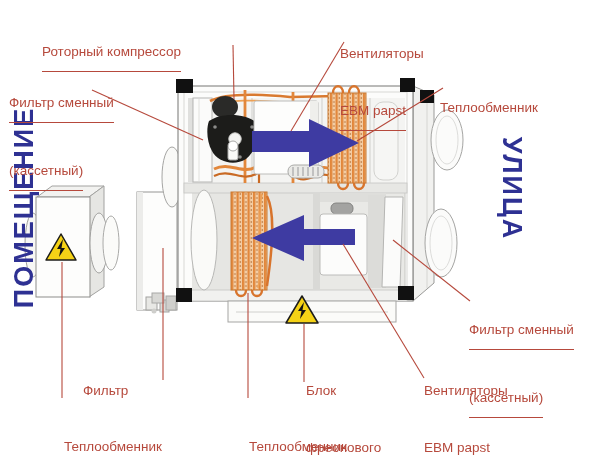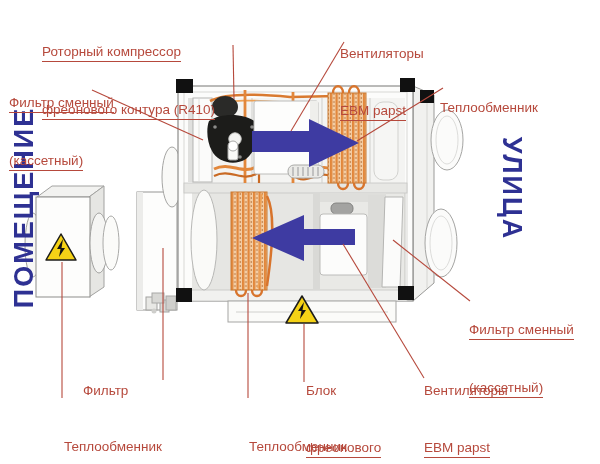--- a/index.html
+++ b/index.html
@@ -2,21 +2,21 @@
 <html style="--label-red: #b6493c; --zone-blue: #2e3193; --arrow-blue: #3e3ba2; --pipe-orange: #e2873b; --warning-yellow: #f5d216;"><head>
 <meta charset="utf-8">
 <style>
   html,body{margin:0;padding:0;background:#fff;}
   .stage{position:relative;width:600px;height:464px;overflow:hidden;background:#fff;
          font-family:"Liberation Sans",sans-serif;}
   .stage svg{position:absolute;left:0;top:0;}
   .lbl{position:absolute;font-size:13.5px;line-height:19px;color:var(--label-red,#b6493c);
        white-space:pre;z-index:5;}
   .lbl .ln{display:block;width:max-content;}
-  .lbl .u{border-bottom:1.2px solid currentColor;padding-bottom:0px;}
+  .lbl .u{border-bottom:1.2px solid currentColor;padding-bottom:10px;}
   .zone{position:absolute;font-size:27px;font-weight:bold;color:var(--zone-blue,#2e3193);
         letter-spacing:2px;text-align:center;z-index:4;}
   .zone-left{left:-81px;top:192px;width:210px;transform:rotate(-90deg);}
   .zone-right{left:431px;top:173px;width:160px;transform:rotate(90deg);}
 </style>
 </head>
 <body>
 
 <div class="stage">
 
@@ -173,21 +173,20 @@
     <line x1="248" y1="398" x2="248" y2="293"></line>
     <line x1="424" y1="378" x2="343" y2="244"></line>
   </g>
 </svg>
 
 <div class="zone zone-left">ПОМЕЩЕНИЕ</div>
 <div class="zone zone-right">УЛИЦА</div>
 
 <div class="lbl" style="left:42px;top:4px">
   <span class="ln u">Роторный компрессор</span>
-  <span class="ln u">фреонового контура (R410)</span>
 </div>
 <div class="lbl" style="left:9px;top:55px">
   <span class="ln u">Фильтр сменный</span>
   <span class="ln u">(кассетный)</span>
 </div>
 <div class="lbl" style="left:340px;top:6px">
   <span class="ln">Вентиляторы</span>
   <span class="ln u">EBM papst</span>
 </div>
 <div class="lbl" style="left:440px;top:60px">

